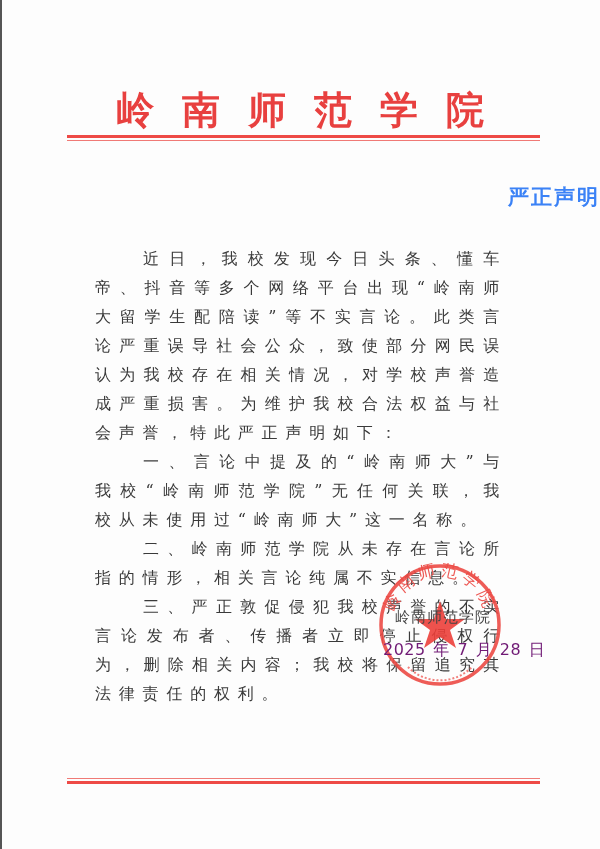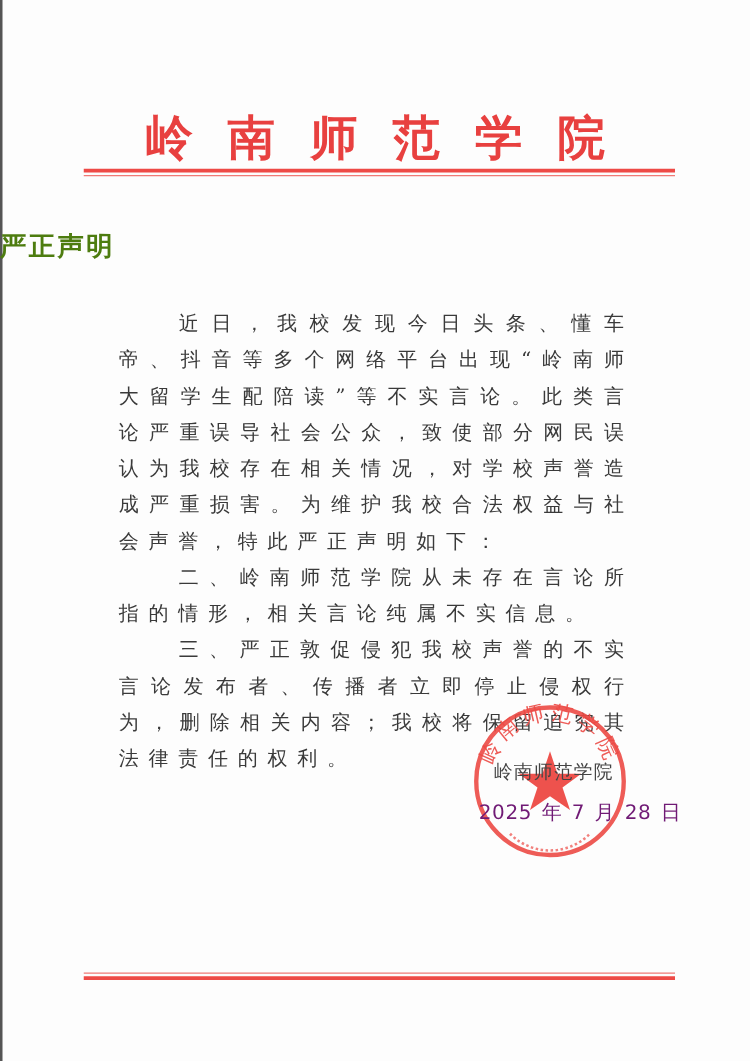--- a/index.html
+++ b/index.html
@@ -29,22 +29,22 @@
     position: absolute; left: 67px; width: 473px;
   }
   .rule .thick { height: 3px; background: #ee4a46; }
   .rule .gap { height: 2px; background: transparent; }
   .rule .thin { height: 1px; background: #f07a76; }
   .rule.top { top: 135px; }
   .rule.bottom { top: 778px; }
   .rule.bottom .thin-first { height: 1px; background: #f07a76; }
   .doc-title {
     position: absolute; top: 183px; left: 0; width: 600px;
-    text-align: left;
-    color: #4d7c0f;
+    text-align: right;
+    color: #3b82f6;
     font-family: "DejaVu Sans", "Liberation Sans", sans-serif;
     font-size: 21px;
     font-weight: bold;
     letter-spacing: 2px;
   }
   .body {
     position: absolute; top: 244px; left: 95px; width: 412px;
     color: #3a3a3a;
     font-family: "DejaVu Serif", "Liberation Serif", serif;
     font-size: 16px;
@@ -82,20 +82,21 @@
 <div class="rule top">
   <div class="thick"></div>
   <div class="gap"></div>
   <div class="thin"></div>
 </div>
 
 <div class="doc-title">严正声明</div>
 
 <div class="body">
   <p>近日，我校发现今日头条、懂车帝、抖音等多个网络平台出现“岭南师大留学生配陪读”等不实言论。此类言论严重误导社会公众，致使部分网民误认为我校存在相关情况，对学校声誉造成严重损害。为维护我校合法权益与社会声誉，特此严正声明如下：</p>
+  <p>一、言论中提及的“岭南师大”与我校“岭南师范学院”无任何关联，我校从未使用过“岭南师大”这一名称。</p>
   <p>二、岭南师范学院从未存在言论所指的情形，相关言论纯属不实信息。</p>
   <p>三、严正敦促侵犯我校声誉的不实言论发布者、传播者立即停止侵权行为，删除相关内容；我校将保留追究其法律责任的权利。</p>
 </div>
 
 <div class="stamp">
   <svg width="124" height="124" viewBox="0 0 124 124">
     <defs>
       <path id="sealArc" d="M 18 72 A 46 46 0 1 1 106 72"></path>
     </defs>
     <circle cx="62" cy="62" r="59" fill="none" stroke="#ec4a45" stroke-width="3.5" opacity="0.9"></circle>

